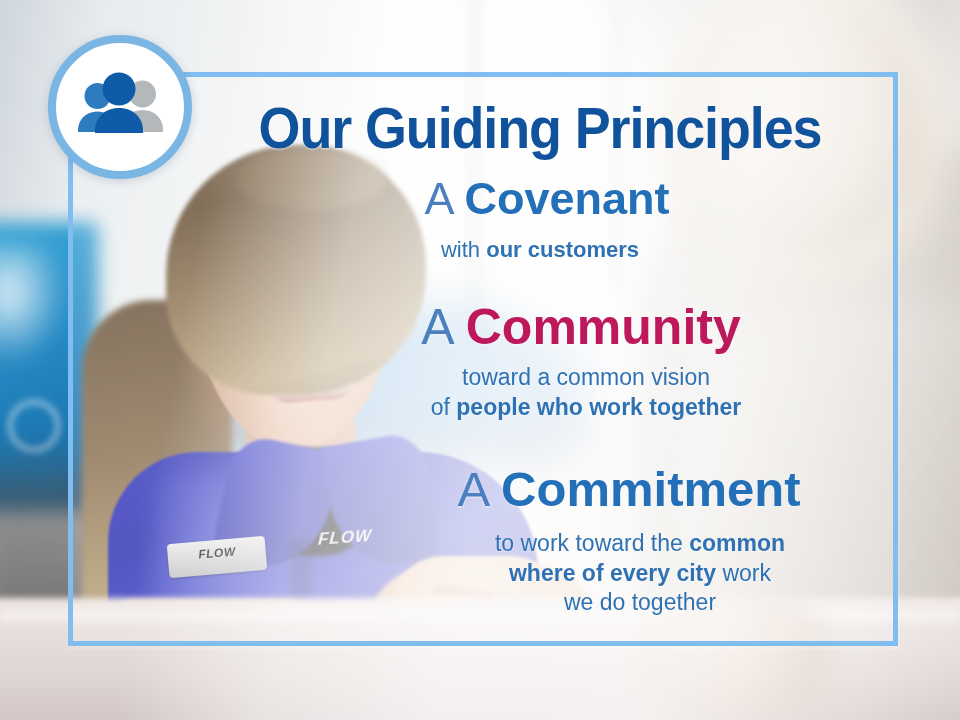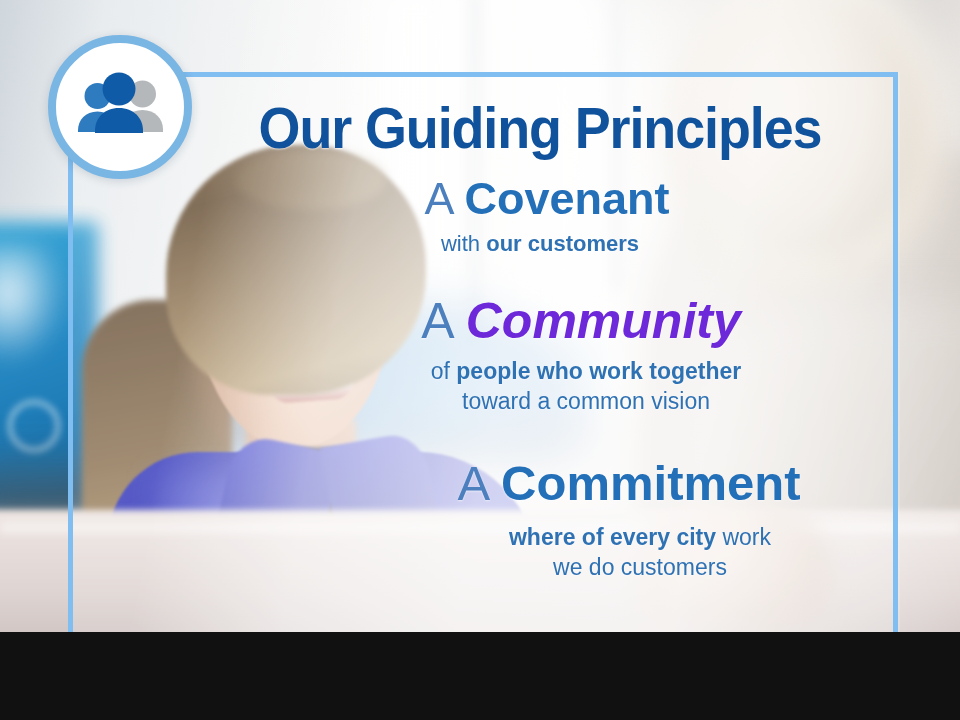--- a/index.html
+++ b/index.html
@@ -6,21 +6,21 @@
   html, body {
     margin: 0;
     padding: 0;
     background: #111;
   }
   * { box-sizing: border-box; }
 
   .stage {
     position: relative;
     width: 960px;
-    height: 632px;
+    height: 720px;
     overflow: hidden;
     font-family: "Liberation Sans", sans-serif;
     background: #d9d6d2;
   }
 
   
   .photo { position: absolute; inset: 0; overflow: hidden; }
 
   
   .bg-base {
@@ -379,21 +379,21 @@
   .principle.p1 .p-head { font-size: 45px; }
   .principle.p2 .p-head { font-size: 50px; }
   .principle.p3 .p-head { font-size: 49px; }
 
   .p-sub {
     font-family: "Liberation Sans", sans-serif;
     font-weight: 400;
     font-size: 22px;
     line-height: 1.28;
     color: #2f72b4;
-    margin-top: 8px;
+    margin-top: 14px;
     text-shadow: 0 1px 2px rgba(255,255,255,.5);
   }
   .principle.p2 .p-sub { font-size: 23px; margin-top: 10px; }
   .principle.p3 .p-sub { font-size: 23px; margin-top: 14px; }
   .p-sub b { font-weight: 700; }
 
   
   .principle.p1 .p-head { padding-left: 14px; margin-top: 17px; }
   .principle.p2 .p-head { padding-left: 82px; }
   .principle.p2 .p-sub  { padding-left: 92px; }
@@ -495,33 +495,34 @@
         <span class="word" style="color: rgb(35, 112, 185);">Covenant</span>
       </div>
       <div class="p-sub" style="color: rgb(47, 114, 180);">
           <div><span>with </span><b>our customers</b></div>
         </div>
     </div>
 
     <div class="principle p2">
       <div class="p-head">
         <span class="art" style="color: rgb(75, 127, 190);">A</span>
-        <span class="word" style="color: #6d28d9; font-style: italic;">Community</span>
+        <span class="word" style="color: #be185d;">Community</span>
       </div>
       <div class="p-sub" style="color: rgb(47, 114, 180);">
+          <div><span>toward a common vision</span></div>
           <div><span>of </span><b>people who work together</b></div>
-          <div><span>toward a common vision</span></div>
         </div>
     </div>
 
     <div class="principle p3">
       <div class="p-head">
         <span class="art" style="color: rgb(75, 127, 190);">A</span>
         <span class="word" style="color: rgb(35, 112, 185);">Commitment</span>
       </div>
       <div class="p-sub" style="color: rgb(47, 114, 180);">
+          <div><span>to work toward the </span><b>common</b></div>
           <div><b>where of every city</b><span> work</span></div>
-          <div><span>we do customers</span></div>
+          <div><span>we do together</span></div>
         </div>
     </div>
 
   </div>
 </div>
 
 </body></html>

